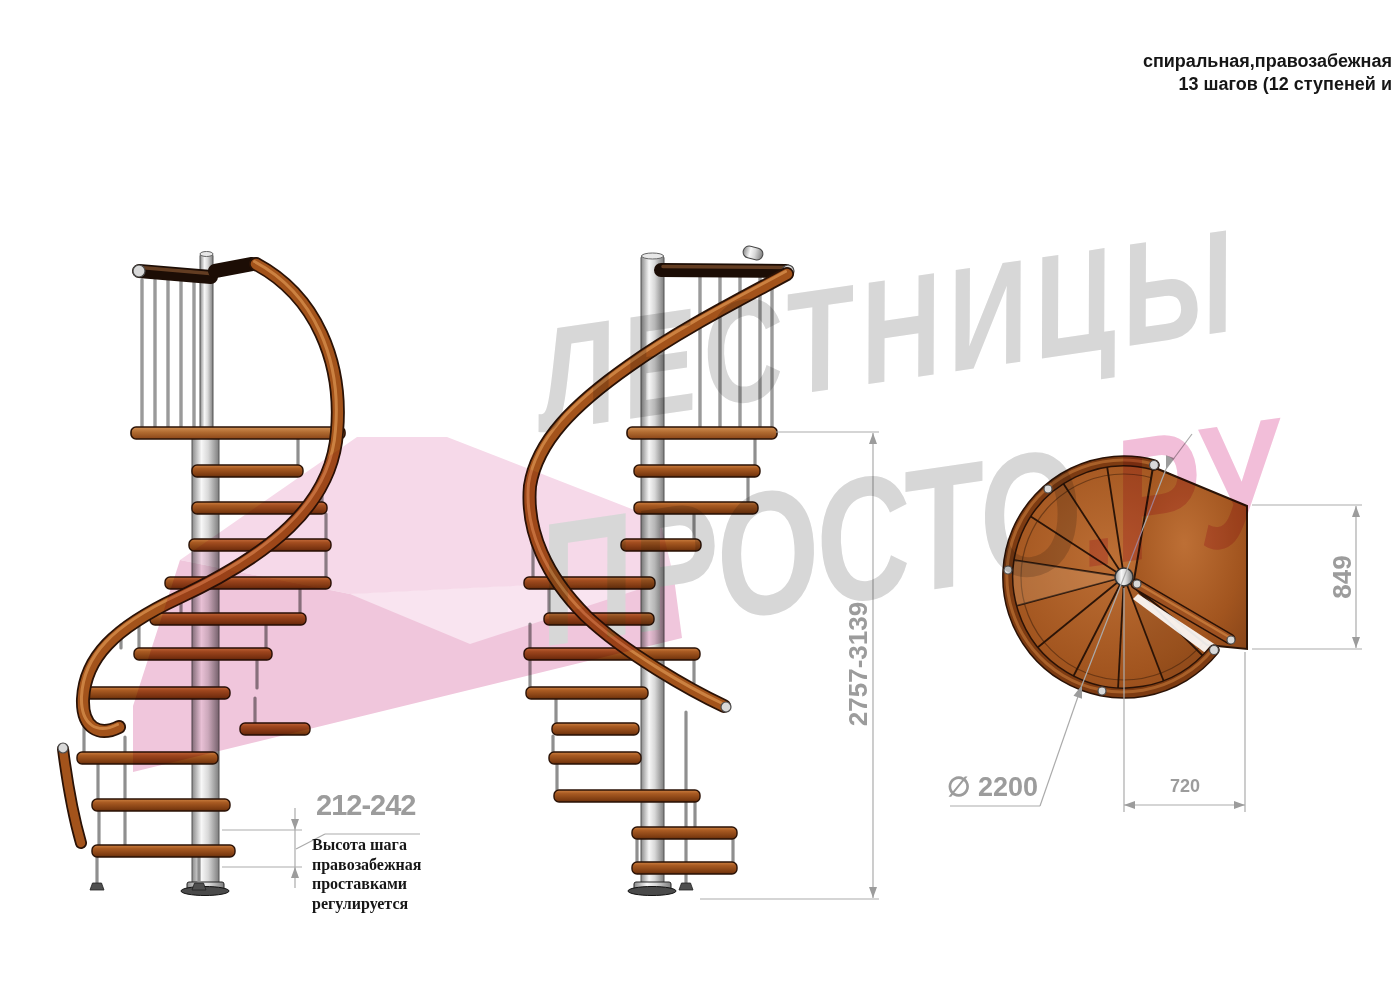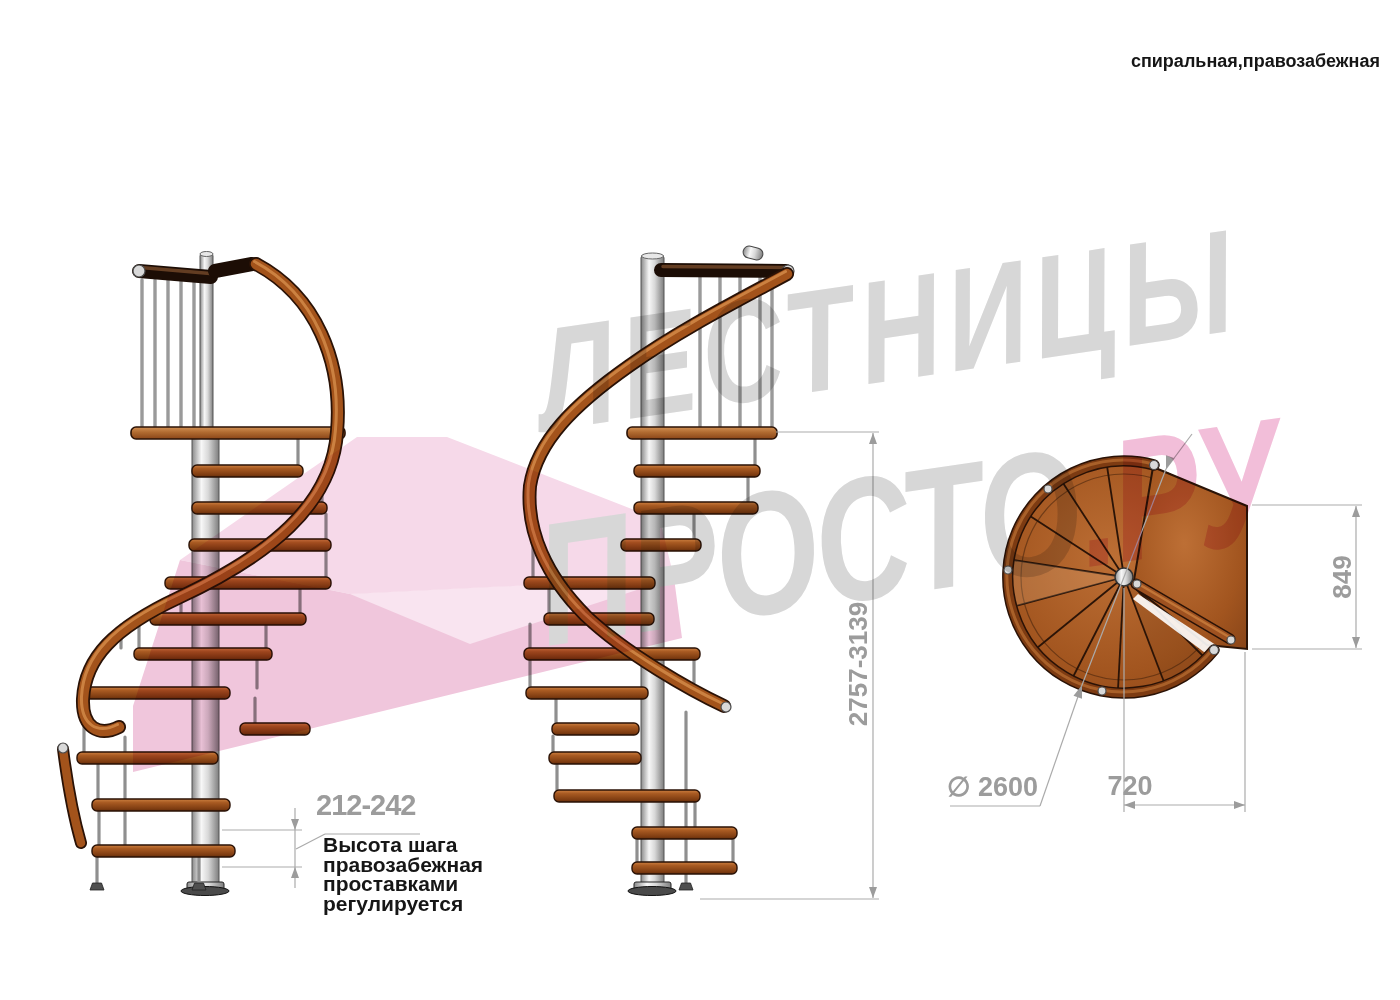--- a/index.html
+++ b/index.html
@@ -15,24 +15,24 @@
   .hr-h{fill:none;stroke:#d28a48;stroke-width:3;stroke-linecap:round;opacity:.85;}
   .dr-o{fill:none;stroke:#1c0d05;stroke-width:14;stroke-linecap:round;}
   .dr-h{fill:none;stroke:#6b4226;stroke-width:3.5;stroke-linecap:round;opacity:.9;}
   .dim{stroke:#ababab;stroke-width:1.2;fill:none;}
   .dimf{fill:#9c9c9c;stroke:none;}
   .cap{fill:#d9d9d9;stroke:#4c4c4c;stroke-width:1.2;}
   .ft{fill:#4f4f4f;stroke:#222;stroke-width:.8;}
   .txt{position:absolute;color:#9c9c9c;font-weight:700;}
   #watermark{position:absolute;left:0;top:0;width:1400px;height:1000px;mix-blend-mode:multiply;pointer-events:none;}
   .wm-line{position:absolute;white-space:nowrap;font-style:italic;font-weight:700;}
-  #title{position:absolute;right:20px;top:50px;text-align:right;color:#161616;
+  #title{position:absolute;right:8px;top:50px;text-align:right;color:#161616;
          font-size:18px;font-weight:700;line-height:23px;}
-  #note{position:absolute;left:323px;top:835px;color:#161616;font-size:21px;
-        font-weight:700;line-height:19.5px;}
+  #note{position:absolute;left:312px;top:835px;color:#161616;font-size:16px;
+        font-weight:700;line-height:19.5px;font-family:Liberation Serif, serif;}
   .vdim{display:flex;align-items:center;justify-content:center;}
 </style>
 </head>
 <body>
 
 <div id="canvas">
 
 <svg id="drawing" width="1400" height="1000" viewBox="0 0 1400 1000">
   <defs>
     <linearGradient id="gCol" x1="0" y1="0" x2="1" y2="0">
@@ -271,32 +271,33 @@
     <polygon points="350,594 674,578 470,644" fill="#f9e4f0"></polygon>
   </svg>
   <div class="wm-line" id="wm1" style="left:538px;top:317px;font-size:112px;letter-spacing:7px;color:#d7d7d7;
               transform:rotate(-8.3deg) scaleY(1.3);transform-origin:0 50%;"><span>ЛЕСТНИЦЫ</span></div>
   <div class="wm-line" id="wm2" style="left:538px;top:511px;font-size:132px;letter-spacing:-2px;
               transform:rotate(-8.3deg) scaleY(1.32);transform-origin:0 50%;"><span style="color:#d7d7d7">ПРОСТО</span><span style="color:#f2bed9">.РУ</span></div>
 </div>
 
 <div id="title">
   <div>спиральная,правозабежная</div>
+  <div>13 шагов (12 ступеней и</div>
 </div>
 
 <div class="txt" style="left:316px;top:789px;font-size:29px;letter-spacing:-1px;">212-242</div>
 
 <div id="note">
   <div>Высота шага</div>
   <div>правозабежная</div>
   <div>проставками</div>
   <div>регулируется</div>
 </div>
 
 <div class="txt vdim" style="left:788px;top:648px;width:140px;height:32px;font-size:26px;transform:rotate(-90deg);">2757-3139</div>
 
 <div class="txt vdim" style="left:1302px;top:562px;width:80px;height:30px;font-size:26px;transform:rotate(-90deg);">849</div>
 
-<div class="txt vdim" style="left:1094px;top:771px;width:72px;height:30px;font-size:27px;">720</div>
-
-<div class="txt" style="left:947px;top:771px;font-size:27px;">∅ 2600</div>
+<div class="txt vdim" style="left:1149px;top:771px;width:72px;height:30px;font-size:18px;">720</div>
+
+<div class="txt" style="left:947px;top:771px;font-size:27px;">∅ 2200</div>
 
 </div>
 
 </body></html>

